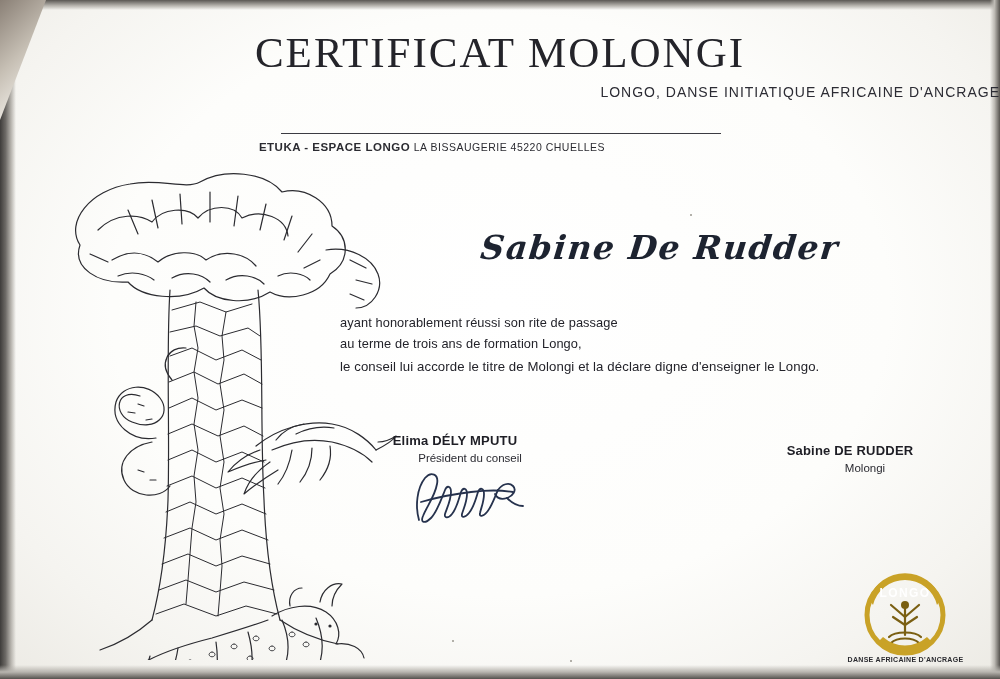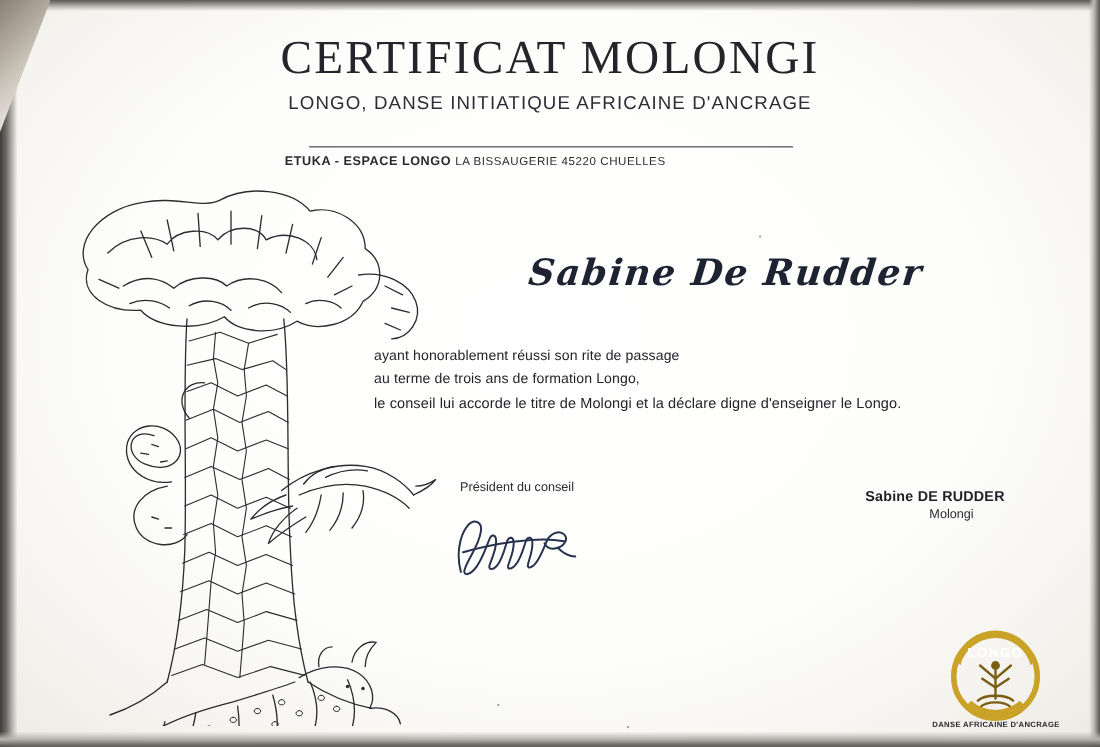--- a/index.html
+++ b/index.html
@@ -61,24 +61,25 @@
   #cert-title {
     font-family: "Liberation Serif", serif;
     font-size: 43px;
     letter-spacing: 2.0px;
     color: #24242a;
     line-height: 1.05;
     white-space: nowrap;
   }
   #cert-subtitle {
     margin-top: 9px;
-    font-size: 17px;
+    font-size: 14px;
     letter-spacing: 1.0px;
     color: #2c2c34;
     white-space: nowrap;
+    text-align: right;
   }
   #rule {
     position: absolute;
     left: 281px; top: 133px;
     width: 440px; height: 1px;
     background: #3b3b42;
   }
   #venue {
     position: absolute;
     left: 0; top: 141px;
@@ -289,20 +290,21 @@
   </div>
 
   <div id="recipient">Sabine De Rudder</div>
 
   <div class="body-line" id="body-1">ayant honorablement réussi son rite de passage</div>
   <div class="body-line" id="body-2">au terme de trois ans de formation Longo,</div>
   <div class="body-line" id="body-3">le conseil lui accorde le titre de Molongi et la déclare digne d'enseigner le Longo.</div>
 
 
   <div id="sig-left">
+    <div class="sig-name">Elima DÉLY MPUTU</div>
     <div class="sig-role">Président du conseil</div>
   </div>
 
   <div id="signature-mark">
     <svg width="130" height="62" viewBox="0 0 130 62" xmlns="http://www.w3.org/2000/svg">
       <g fill="none" stroke="#26324d" stroke-width="1.8" stroke-linecap="round" stroke-linejoin="round">
         <path d="M14 54 C10 40 12 22 20 12 C26 5 34 8 32 18 C30 30 22 40 18 50 C15 57 20 58 26 52 C32 46 36 34 40 24 C42 19 46 20 46 26 C46 34 42 42 40 48 C39 52 43 53 47 48 C52 42 54 32 56 26 C58 21 62 22 62 28 C62 36 58 44 57 48 C56 52 60 52 64 47 C69 41 71 32 73 26 C75 21 79 22 79 28 C79 36 76 42 75 47 C74 51 78 51 82 46 C87 40 90 30 93 24"></path>
         <path d="M93 24 C97 18 104 16 108 20 C112 24 108 30 102 32 C96 34 92 32 90 28"></path>
         <path d="M16 36 C30 32 48 28 66 26 C82 24 96 24 108 26"></path>
         <path d="M102 32 C106 36 112 40 118 40"></path>

